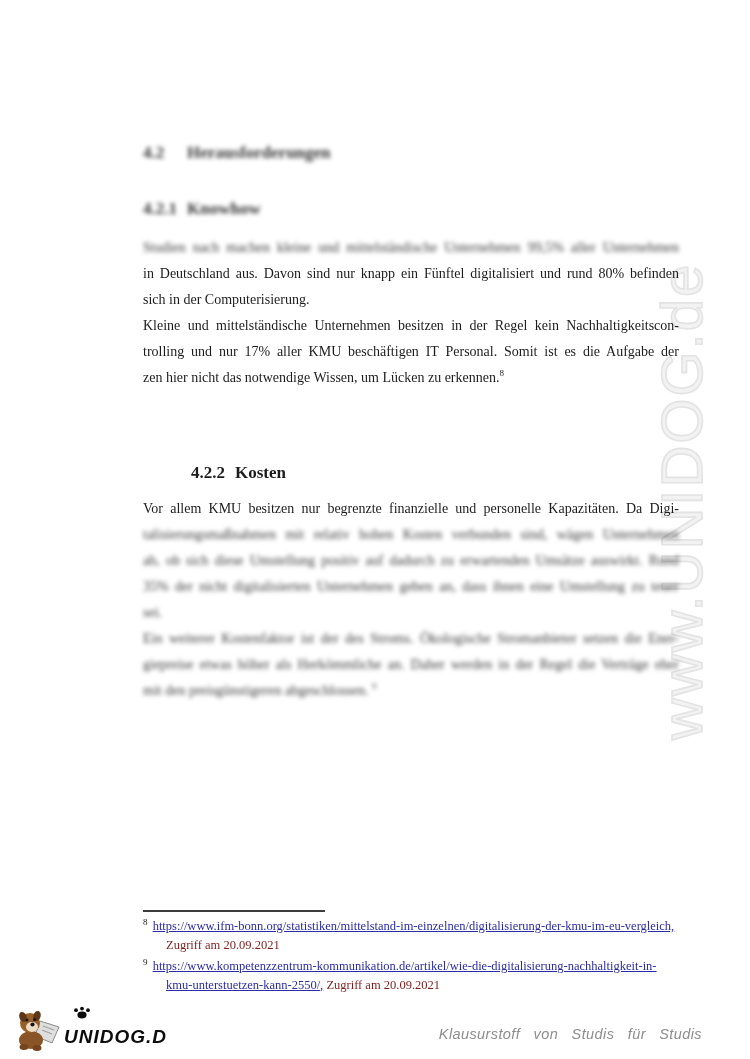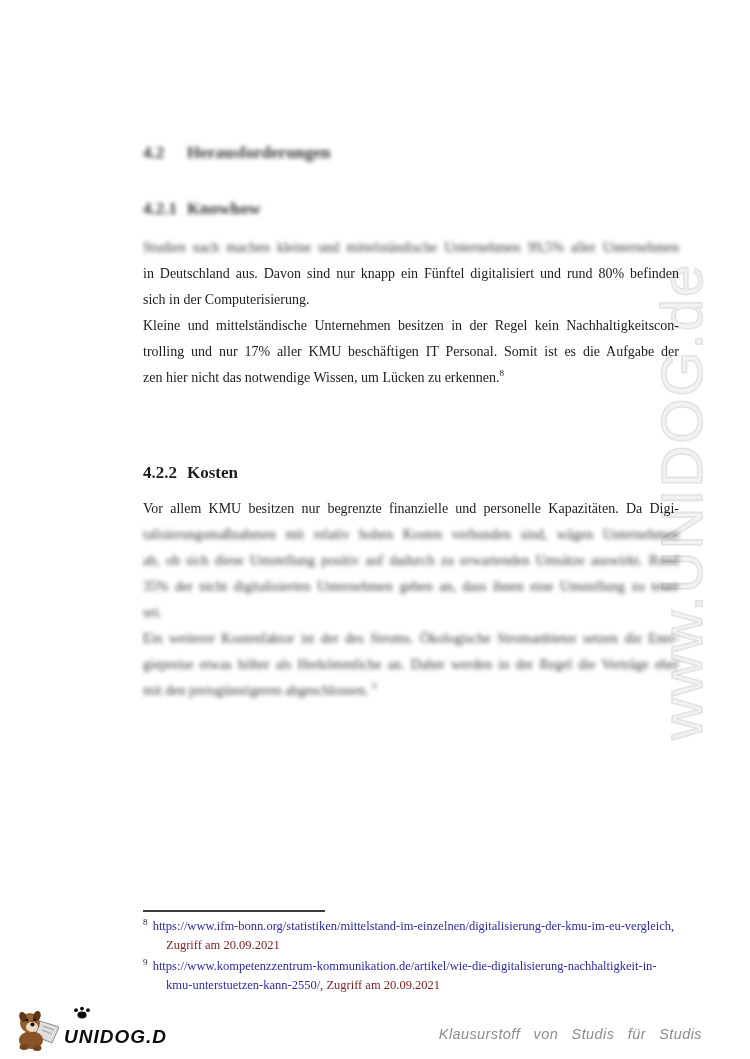--- a/index.html
+++ b/index.html
@@ -28,21 +28,21 @@
   }
   
   .h2,.h3{
     position:absolute;left:143px;z-index:1;
     font-weight:bold;font-size:17px;line-height:26px;
     white-space:nowrap;
   }
   .hnum{display:inline-block;min-width:44px;}
   #h42{top:140px;}
   #h421{top:196px;}
-  #h422{top:460px;}
+  #h422{top:460px;margin-left:48px;}
   
   .para{
     position:absolute;left:143px;width:536px;z-index:1;
     font-size:14px;
   }
   #para-knowhow{top:235px;}
   #para-kosten{top:496px;}
   .tline{height:26px;line-height:26px;}
   .tline.just{text-align:justify;text-align-last:justify;}
   .blur{filter:blur(2px);color:#3d3d3d;}
@@ -54,21 +54,21 @@
     width:182px;height:2px;background:#3c3c3c;
   }
   .footnotes{
     position:absolute;left:143px;top:917px;width:565px;z-index:1;
     font-size:12.5px;line-height:18.5px;
   }
   .fnote{margin-bottom:3px;}
   .fline{padding-left:23px;}
   .fline.first{padding-left:0;}
   .fnum{font-size:9px;margin-right:2px;}
-  .flink{color:#2b2ba8;cursor:pointer;}
+  .flink{color:#2b2ba8;text-decoration:underline;cursor:pointer;}
   .fplain{color:#7f1d1d;}
   
   .logo{position:absolute;left:16px;top:1004px;width:150px;height:48px;z-index:1;cursor:pointer;}
   .tagline{
     position:absolute;right:48px;top:1026px;z-index:1;
     font-family:"Liberation Sans",sans-serif;
     font-style:italic;
     font-size:14.5px;
     color:#8d8d8d;
     word-spacing:9px;

